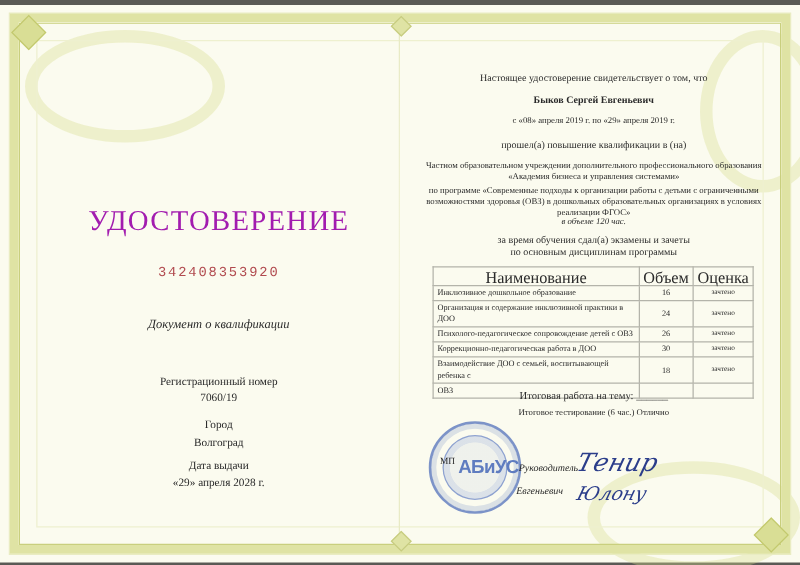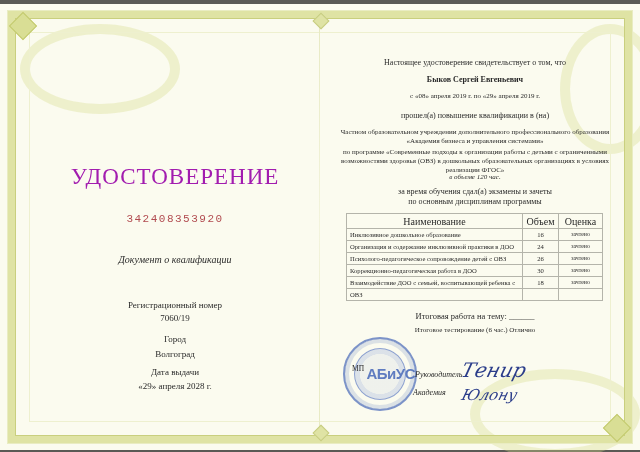--- a/index.html
+++ b/index.html
@@ -53,21 +53,21 @@
   .bold { font-weight: bold; }
 
   table.subjects {
     position: absolute; left: 346px; top: 209px; width: 257px;
     border-collapse: collapse; font-size: 6.6px; line-height: 9px;
     border: 1px solid #9a9a90;
   }
   table.subjects th, table.subjects td {
     border: 1px solid #b4b4aa; padding: 1px 3px; font-weight: normal;
   }
-  table.subjects th { font-size: 10px; height: 12px; }
+  table.subjects th { font-size: 13px; height: 12px; }
   table.subjects td.num { text-align: center; }
   table.subjects td.grade { text-align: center; font-size: 5.8px; }
   col.c1 { width: 177px; } col.c2 { width: 36px; } col.c3 { width: 44px; }
 
   .stamp {
     position: absolute; left: 343px; top: 333px; width: 70px; height: 70px;
     border-radius: 50%; border: 2px solid #7c93c8;
     box-shadow: inset 0 0 0 4px rgba(124,147,200,0.25), inset 0 0 0 9px #fbfbef, inset 0 0 0 10px #8ea2d0;
     background: radial-gradient(circle, rgba(170,185,220,0.15) 0 40%, rgba(160,178,220,0.35) 41% 70%, transparent 71%);
   }
@@ -170,16 +170,16 @@
   </table>
 
   <div class="abs r" style="top:307px;font-size:8.5px;">Итоговая работа на тему: ______</div>
   <div class="abs r r-small" style="top:322px;">Итоговое тестирование (6 час.) Отлично</div>
 
   <div class="stamp">
     <div class="stamp-text">АБиУС</div>
   </div>
   <div class="abs mp">МП</div>
   <div class="abs sig-role" style="left:415px;top:366px;">Руководитель</div>
-  <div class="abs sig-role" style="left:413px;top:384px;">Академия</div>
+  <div class="abs sig-role" style="left:413px;top:384px;">Евгеньевич</div>
   <div class="sig" style="left:462px;top:354px;font-size:20px;">Тенир</div>
   <div class="sig" style="left:462px;top:382px;font-size:15px;">Юлону</div>
 </div>
 
 </body></html>

